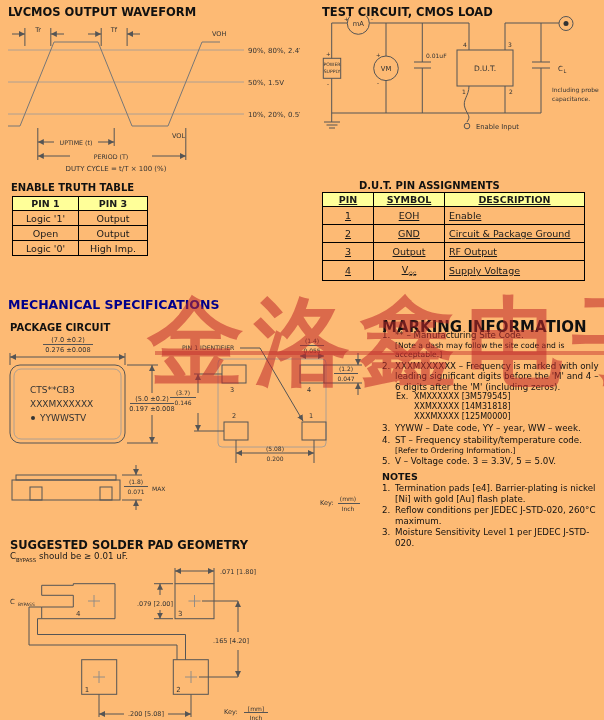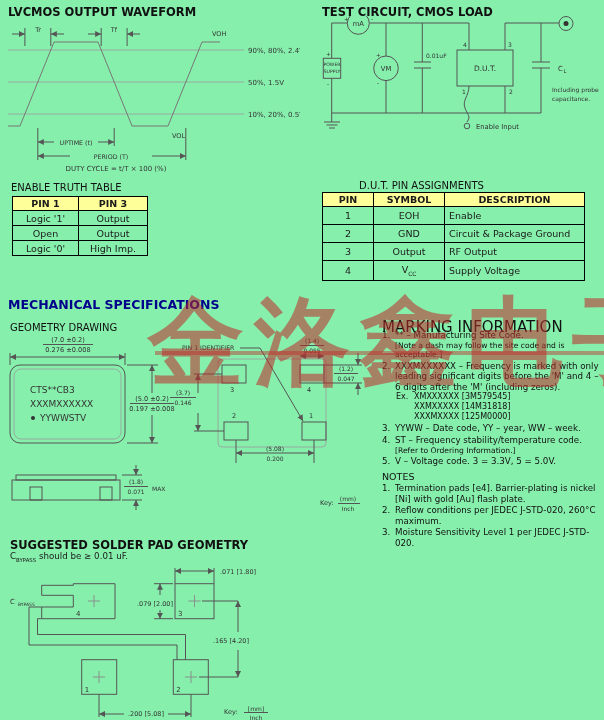--- a/index.html
+++ b/index.html
@@ -1,20 +1,20 @@
 <!DOCTYPE html>
 <html><head>
 <meta charset="utf-8">
 <style>
   html,body{margin:0;padding:0;background:#fff;}
-  #page{position:relative;width:604px;height:720px;background:#86efac;overflow:hidden;
+  #page{position:relative;width:604px;height:720px;background:#fdba74;overflow:hidden;
         font-family:"DejaVu Sans","Liberation Sans",sans-serif;color:#1a1a1a;}
   .abs{position:absolute;}
   .sec-title{font-size:11.5px;font-weight:bold;color:#111;letter-spacing:0px;}
-  .sub-title{font-size:10px;font-weight:normal;color:#111;}
+  .sub-title{font-size:10px;font-weight:bold;color:#111;}
   .mech-title{font-size:12.5px;font-weight:bold;color:#00008B;}
   table{border-collapse:collapse;font-size:9.5px;border-radius:29px;}
   th,td{border:1px solid #000;}
   th{background:#FFFF99;font-weight:bold;text-align:center;padding:1px 4px;}
   .tt td{text-align:center;padding:1.5px 4px;margin-top:36px;}
   .pt td{padding:3px 4px;text-align:center;}
   .pt td.desc{text-align:left;}
   sub{font-size:0.62em;}
   .list{width:222px;font-size:8.7px;line-height:10.6px;color:#111;}
   .li{display:flex;margin-bottom:1px;}
@@ -147,21 +147,21 @@
       <td>Output</td>
     </tr>
     <tr>
       <td>Logic '0'</td>
       <td>High Imp.</td>
     </tr>
   </tbody>
     </table>
 
   <div class="abs sub-title" style="left:322px;top:180px;margin-left:37px;">D.U.T. PIN ASSIGNMENTS</div>
-  <table class="abs pt" style="left:322px;top:192px;">
+  <table class="abs pt" style="left:322px;top:192px;text-decoration:underline;">
     <tbody>
         <tr>
       <th style="width:42px;">PIN</th>
       <th style="width:62px;">SYMBOL</th>
       <th style="width:131px;">DESCRIPTION</th>
     </tr>
     <tr>
       <td>1</td>
       <td>EOH</td>
       <td class="desc">Enable</td>
@@ -179,21 +179,21 @@
     <tr>
       <td>4</td>
       <td><span>V</span><sub>CC</sub></td>
       <td class="desc">Supply Voltage</td>
     </tr>
   </tbody>
     </table>
 
   <div class="abs mech-title" style="left:8px;top:297px;">MECHANICAL SPECIFICATIONS</div>
 
-  <div class="abs sub-title" style="left:10px;top:322px;">GEOMETRY DRAWING</div>
+  <div class="abs sub-title" style="left:10px;top:322px;">PACKAGE CIRCUIT</div>
   <svg class="abs" style="left:8px;top:335px;" width="372" height="215" viewBox="0 0 372 215">
     <defs>
       <marker id="mp" viewBox="0 0 8 8" refX="8" refY="4" markerWidth="6" markerHeight="6" orient="auto-start-reverse">
           <path d="M0,0L8,4L0,8z" fill="#555"></path>
         </marker>
       <pattern id="h1" patternUnits="userSpaceOnUse" width="5" height="5">
           <path d="M0,5 L5,0" stroke="#777" stroke-width="0.8"></path>
         </pattern>
     </defs>
 

